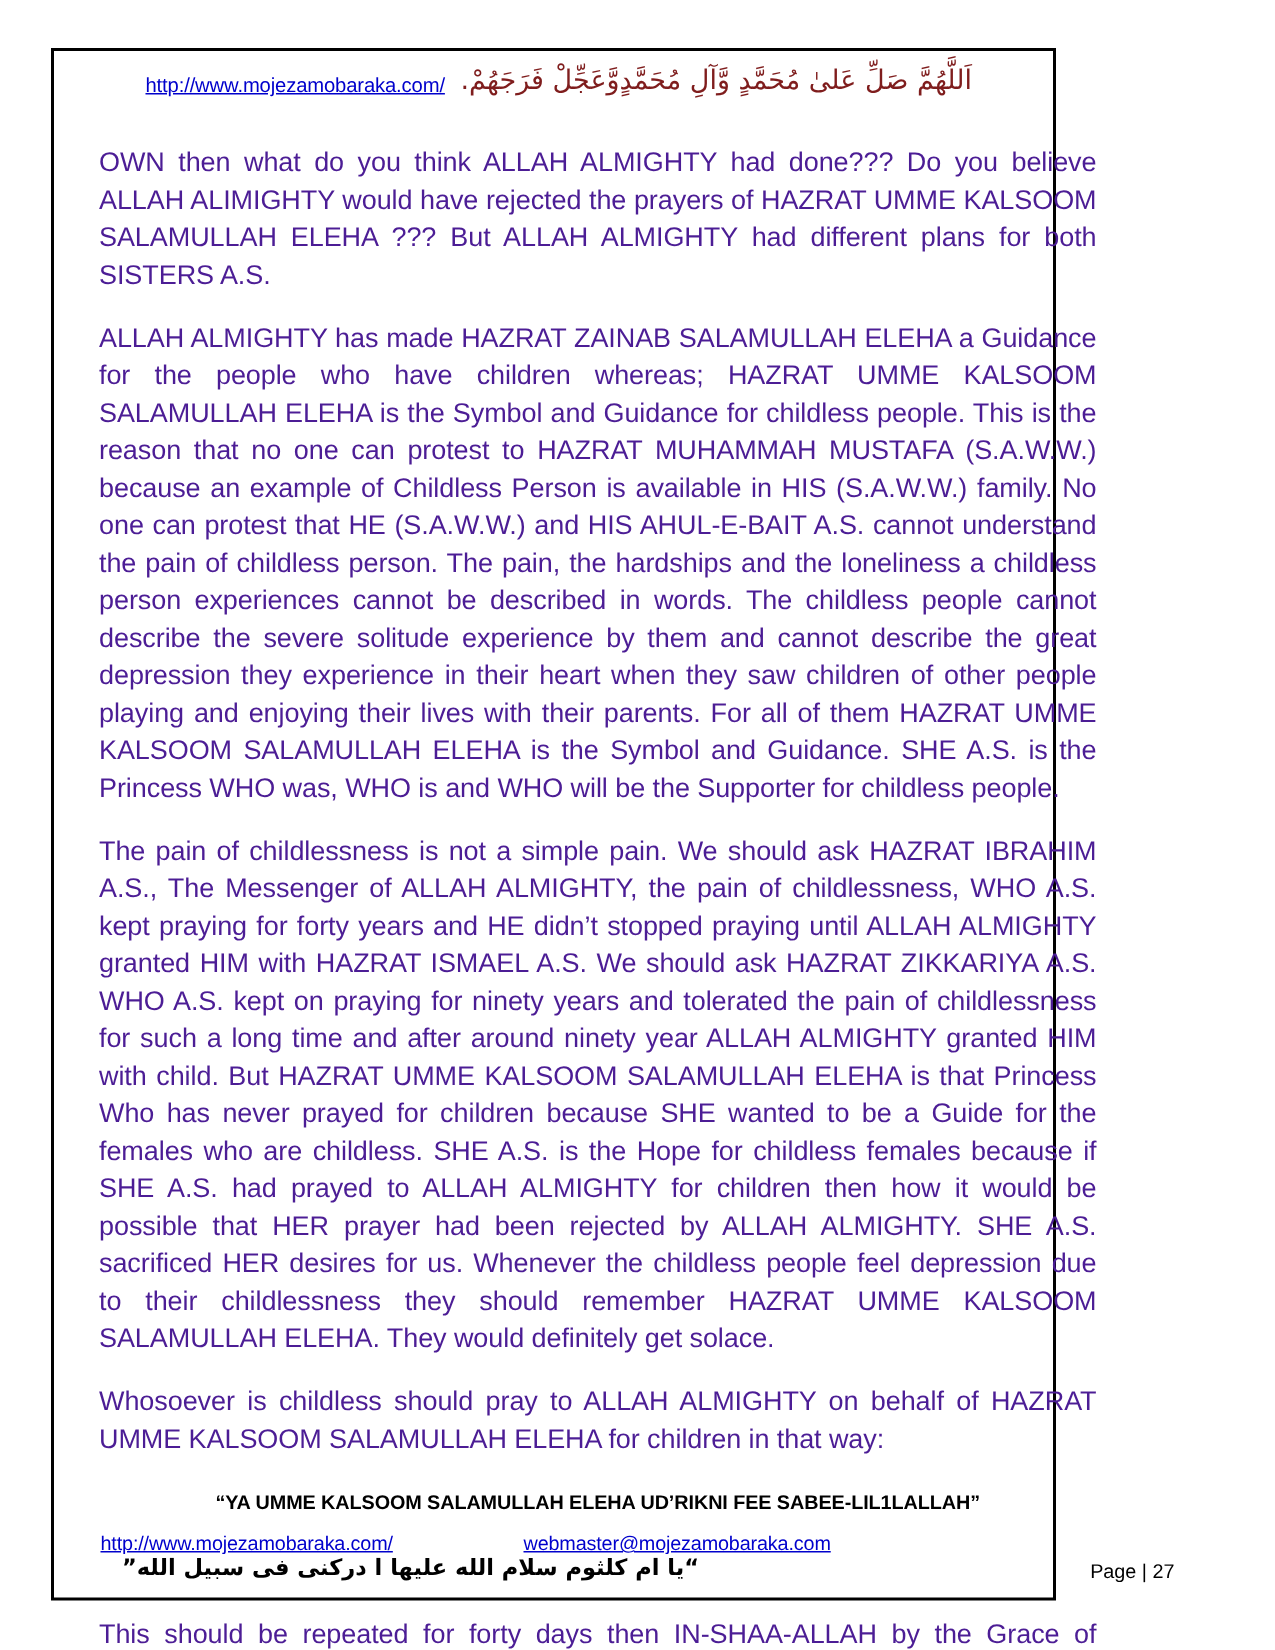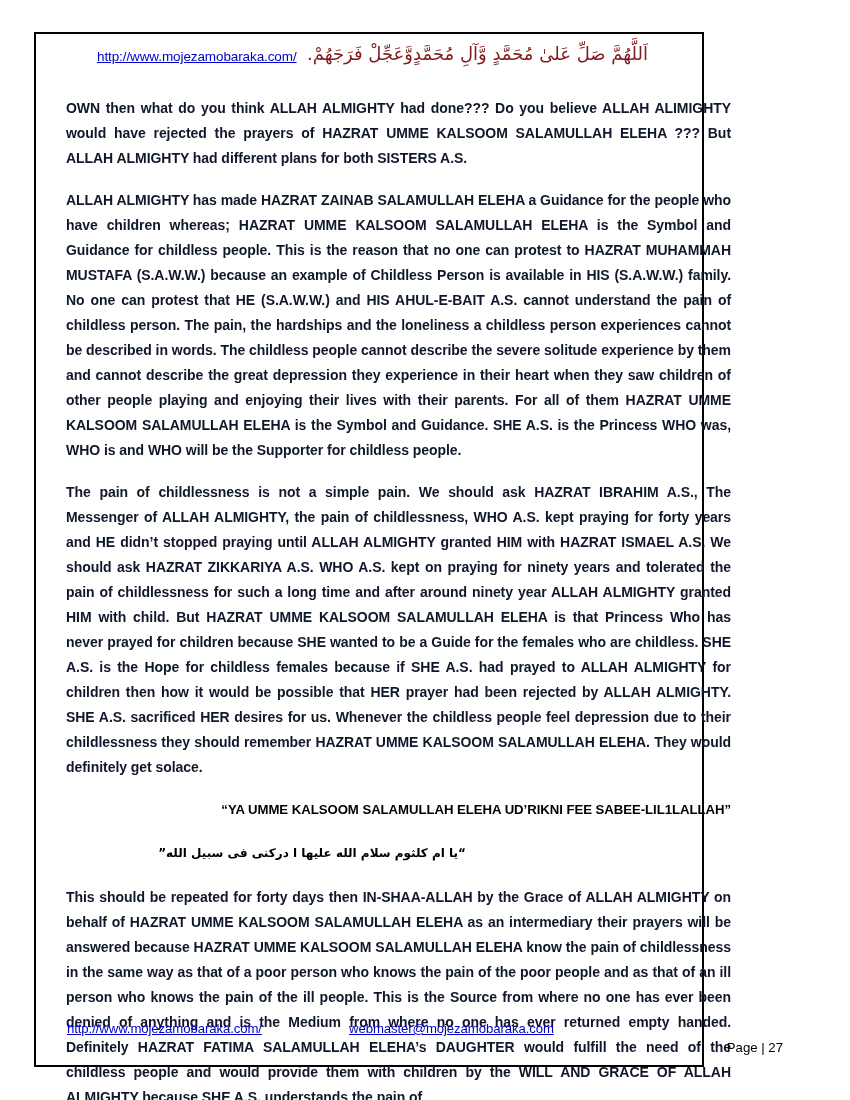--- a/index.html
+++ b/index.html
@@ -65,42 +65,41 @@
 
   
   .doc-body {
     position: absolute;
     left: 30px;
     top: 62px;
     width: 665px;
   }
   p.para {
     margin: 0 0 17px 0;
-    font-size: 14px;
+    font-size: 18px;
     line-height: 25px;
     text-align: justify;
     text-justify: inter-word;
-    color: #0f172a;
+    color: #4c1d95;
     letter-spacing: -0.05px;
-    font-weight: bold;
   }
   p.para:last-child { margin-bottom: 0; }
 
   p.quote-latin {
     margin: 0 0 17px 0;
     font-size: 13.2px;
     line-height: 25px;
     font-weight: bold;
     color: #000000;
-    text-align: right;
+    text-align: center;
     letter-spacing: -0.05px;
   }
   p.quote-arabic {
     margin: 0 0 18px 0;
-    font-size: 12px;
+    font-size: 15px;
     line-height: 28px;
     font-weight: bold;
     color: #000000;
     direction: rtl;
     text-align: right;
     width: 400px;
     font-family: "DejaVu Sans", sans-serif;
   }
 
   
@@ -140,20 +139,21 @@
 
     <div class="doc-header">
       <a class="header-link" href="#">http://www.mojezamobaraka.com/</a>
       <div class="header-arabic">اَللَّهُمَّ صَلِّ عَلىٰ مُحَمَّدٍ وَّآلِ مُحَمَّدٍوَّعَجِّلْ فَرَجَهُمْ.</div>
     </div>
 
     <div class="doc-body">
       <p class="para">OWN then what do you think ALLAH ALMIGHTY had done??? Do you believe ALLAH ALIMIGHTY would have rejected the prayers of HAZRAT UMME KALSOOM SALAMULLAH ELEHA ??? But ALLAH ALMIGHTY had different plans for both SISTERS A.S.</p>
       <p class="para">ALLAH ALMIGHTY has made HAZRAT ZAINAB SALAMULLAH ELEHA a Guidance for the people who have children whereas; HAZRAT UMME KALSOOM SALAMULLAH ELEHA is the Symbol and Guidance for childless people. This is the reason that no one can protest to HAZRAT MUHAMMAH MUSTAFA (S.A.W.W.) because an example of Childless Person is available in HIS (S.A.W.W.) family. No one can protest that HE (S.A.W.W.) and HIS AHUL-E-BAIT A.S. cannot understand the pain of childless person. The pain, the hardships and the loneliness a childless person experiences cannot be described in words. The childless people cannot describe the severe solitude experience by them and cannot describe the great depression they experience in their heart when they saw children of other people playing and enjoying their lives with their parents. For all of them HAZRAT UMME KALSOOM SALAMULLAH ELEHA is the Symbol and Guidance.  SHE A.S. is the Princess WHO was, WHO is and WHO will be the Supporter for childless people.</p>
       <p class="para">The pain of childlessness is not a simple pain. We should ask HAZRAT IBRAHIM A.S., The Messenger of ALLAH ALMIGHTY, the pain of childlessness, WHO A.S. kept praying for forty years and HE didn’t stopped praying until ALLAH ALMIGHTY granted HIM with HAZRAT ISMAEL A.S. We should ask HAZRAT ZIKKARIYA A.S. WHO A.S. kept on praying for ninety years and tolerated the pain of childlessness for such a long time and after around ninety year ALLAH ALMIGHTY granted HIM with child. But HAZRAT UMME KALSOOM SALAMULLAH ELEHA is that Princess Who has never prayed for children because SHE wanted to be a Guide for the females who are childless. SHE A.S. is the Hope for childless females because if SHE A.S. had prayed to ALLAH ALMIGHTY for children then how it would be possible that HER prayer had been rejected by ALLAH ALMIGHTY. SHE A.S. sacrificed HER desires for us. Whenever the childless people feel depression due to their childlessness they should remember HAZRAT UMME KALSOOM SALAMULLAH ELEHA. They would definitely get solace.</p>
+      <p class="para">Whosoever is childless should pray to ALLAH ALMIGHTY on behalf of HAZRAT UMME KALSOOM SALAMULLAH ELEHA for children in that way:</p>
       <p class="quote-latin">“YA UMME KALSOOM SALAMULLAH ELEHA UD’RIKNI FEE SABEE-LIL1LALLAH”</p>
       <p class="quote-arabic">“يا ام كلثوم سلام الله عليها ا دركنى فى سبيل الله”</p>
       <p class="para">This should be repeated for forty days then IN-SHAA-ALLAH by the Grace of ALLAH ALMIGHTY on behalf of HAZRAT UMME KALSOOM SALAMULLAH ELEHA as an intermediary their prayers will be answered because HAZRAT UMME KALSOOM SALAMULLAH ELEHA know the pain of childlessness in the same way as that of a poor person who knows the pain of the poor people and as that of an ill person who knows the pain of the ill people. This is the Source from where no one has ever been denied of anything and is the Medium from where no one has ever returned empty handed. Definitely HAZRAT FATIMA SALAMULLAH ELEHA’s DAUGHTER would fulfill the need of the childless people and would provide them with children by the WILL AND GRACE OF ALLAH ALMIGHTY because SHE A.S. understands the pain of</p>
     </div>
 
     <div class="doc-footer">
       <a class="footer-link footer-site" href="#">http://www.mojezamobaraka.com/</a>
       <a class="footer-link footer-mail" href="#">webmaster@mojezamobaraka.com</a>
       <div class="footer-page">Page | 27</div>
     </div>

